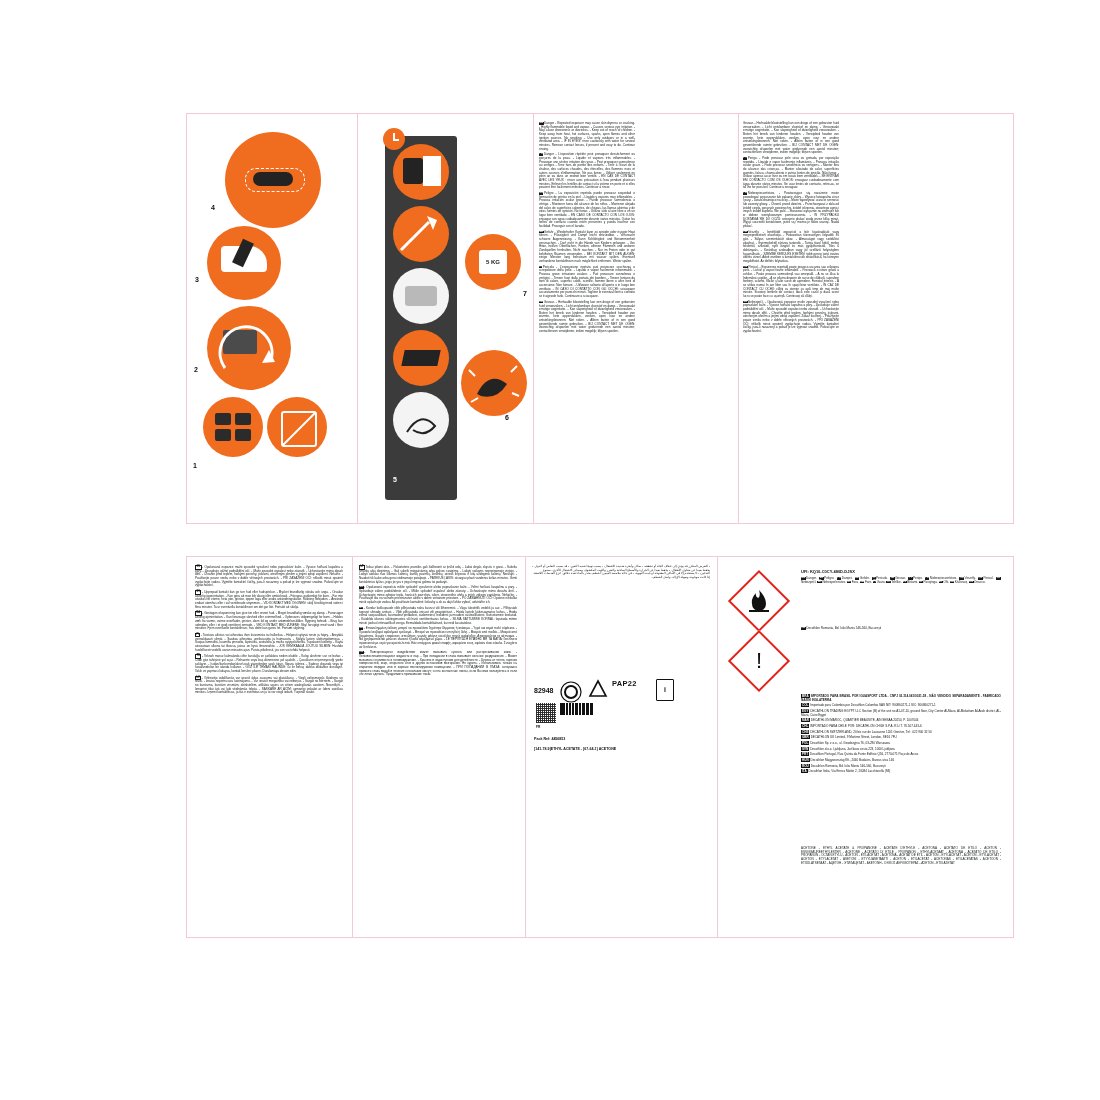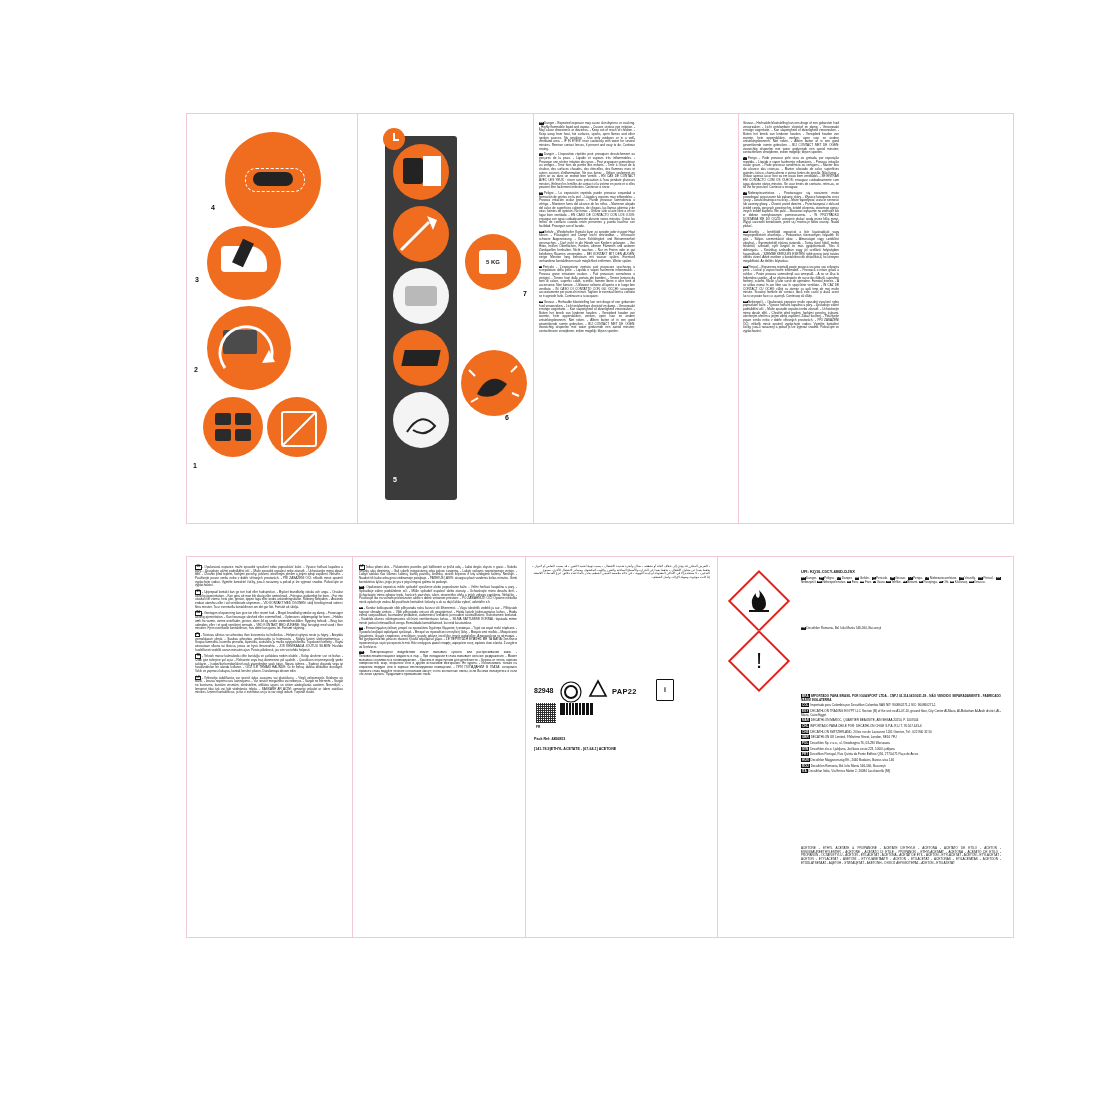--- a/index.html
+++ b/index.html
@@ -189,21 +189,21 @@
     <div style="position:absolute;left:2px;top:110px;width:174px;height:44px;">
       <div style="position:absolute;left:0;top:12px;font-size:7px;font-weight:bold;">82948</div>
       <svg style="position:absolute;left:26px;top:6px;" width="22" height="22" viewBox="0 0 22 22">
         <circle cx="11" cy="11" r="10" fill="none" stroke="#111" stroke-width="1.2"></circle>
         <path d="M5 11 a6 6 0 0 1 12 0" fill="none" stroke="#111" stroke-width="2"></path>
         <path d="M17 11 a6 6 0 0 1 -12 0" fill="none" stroke="#111" stroke-width="2"></path>
       </svg>
       <svg style="position:absolute;left:52px;top:4px;" width="24" height="24" viewBox="0 0 24 24">
         <path d="M12 2 L20 17 L4 17 Z" fill="none" stroke="#111" stroke-width="1.6"></path>
       </svg>
-      <div class="pap" style="left:78px;top:12px;">PAP22</div>
+      <div class="pap" style="left:78px;top:4px;">PAP22</div>
       <div class="ibox" style="left:122px;top:4px;width:16px;height:20px;line-height:20px;">i</div>
       <div class="barcode" style="left:26px;top:28px;width:60px;height:12px;">
         <i style="width:1.5px"></i>
           <i style="width:.7px"></i>
           <i style="width:2px"></i>
           <i style="width:.7px"></i>
           <i style="width:1px"></i>
           <i style="width:2.2px"></i>
           <i style="width:.7px"></i>
           <i style="width:1.4px"></i>

